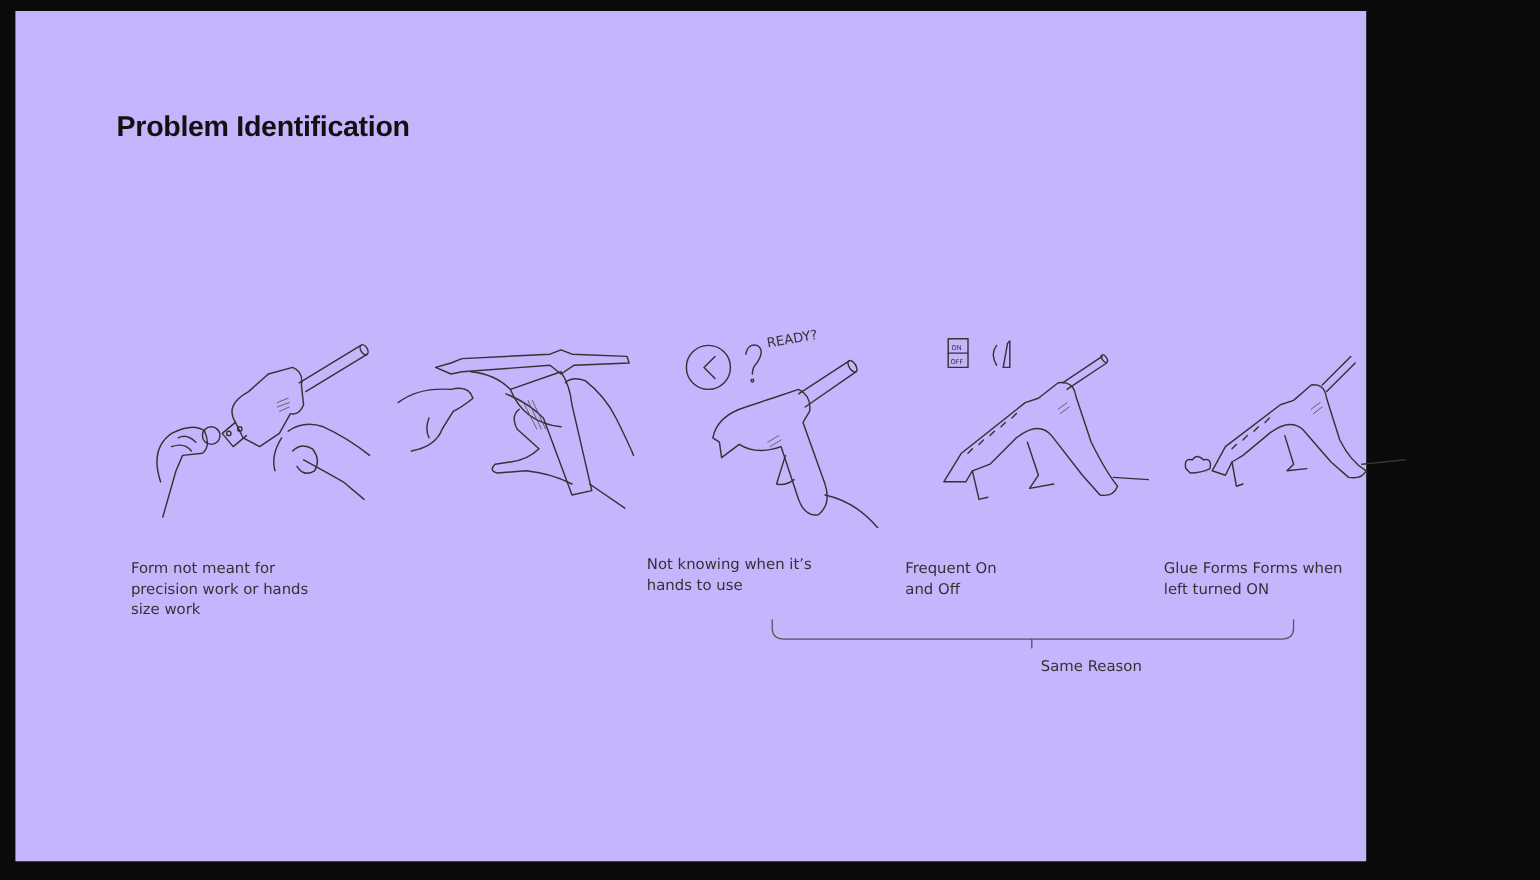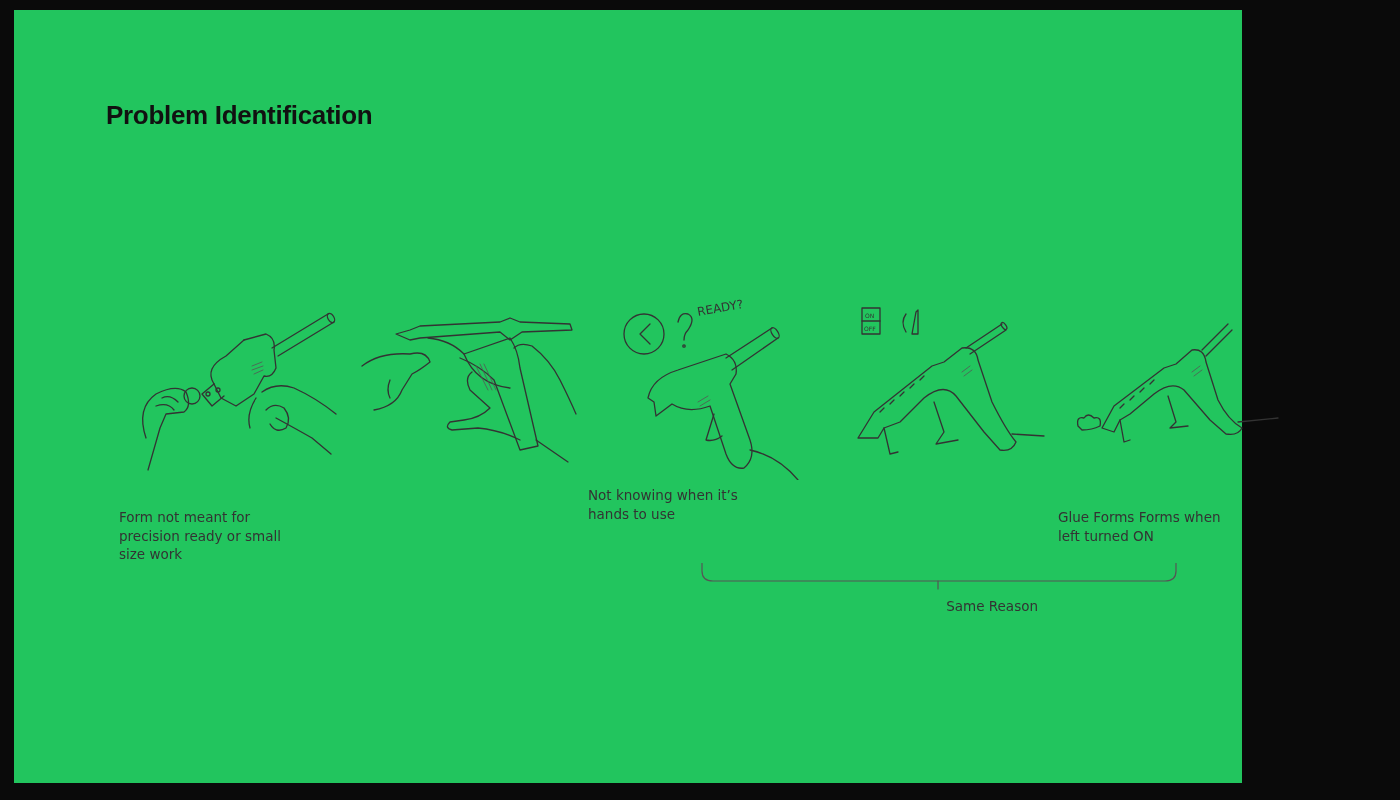--- a/index.html
+++ b/index.html
@@ -1,17 +1,17 @@
 <!DOCTYPE html>
 <html><head>
 <meta charset="utf-8">
 <style>
   html, body { margin:0; padding:0; }
   body { width:1400px; height:800px; background:#0a0a0a; position:relative; overflow:hidden; }
-  .slide { position:absolute; left:14px; top:10px; width:1228px; height:773px; background:#22c55e; }
+  .slide { position:absolute; left:14px; top:10px; width:1228px; height:773px; background:#c4b5fd; }
   .title { position:absolute; left:92px; top:90px; font-family:"Liberation Sans", sans-serif; font-weight:700; font-size:26px; color:#111; letter-spacing:-0.3px; }
   .sketch { position:absolute; }
   .sketch svg { width:100%; height:100%; }
   .caption { position:absolute; width:230px; text-align:left; font-family:"DejaVu Sans", sans-serif; font-size:13.5px; line-height:18.5px; color:#333; }
   .bracket { position:absolute; left:687px; top:553px; width:476px; height:40px; }
   .same-reason { position:absolute; left:824px; top:588px; width:200px; text-align:right; font-family:"DejaVu Sans", sans-serif; font-size:13.5px; color:#333; }
   svg path, svg line, svg circle, svg rect, svg ellipse, svg polyline { fill:none; stroke:#333; stroke-width:1.3; stroke-linecap:round; stroke-linejoin:round; }
   .hatch line { stroke:#555; stroke-width:0.8; }
 </style>
 </head>
@@ -118,26 +118,30 @@
         </g>
       <path d="M96 86 L104 112 L98 118 L116 116"></path>
       <path d="M48 110 L52 132 L58 130"></path>
       <path d="M6 116 Q4 106 12 108 Q16 102 22 108 Q30 106 28 116 Q20 120 10 120 Z"></path>
       <path d="M166 112 L206 108"></path>
     </svg>
   </div>
 
   <div class="caption" style="left:105px;top:498px;">
     <div>Form not meant for</div>
-    <div>precision ready or small</div>
+    <div>precision work or hands</div>
     <div>size work</div>
   </div>
-  <div class="caption" style="left:574px;top:476px;">
+  <div class="caption" style="left:574px;top:494px;">
     <div>Not knowing when it’s</div>
     <div>hands to use</div>
+  </div>
+  <div class="caption" style="left:809px;top:498px;">
+    <div>Frequent On</div>
+    <div>and Off</div>
   </div>
   <div class="caption" style="left:1044px;top:498px;">
     <div>Glue Forms Forms when</div>
     <div>left turned ON</div>
   </div>
 
   <div class="bracket">
     <svg viewBox="0 0 476 40" width="476" height="40">
       <path d="M1 0 L1 8 Q1 18 12 18 L464 18 Q475 18 475 8 L475 0" style="stroke:#555;stroke-width:1.2"></path>
       <line x1="237" y1="18" x2="237" y2="26" style="stroke:#555;stroke-width:1.2"></line>

